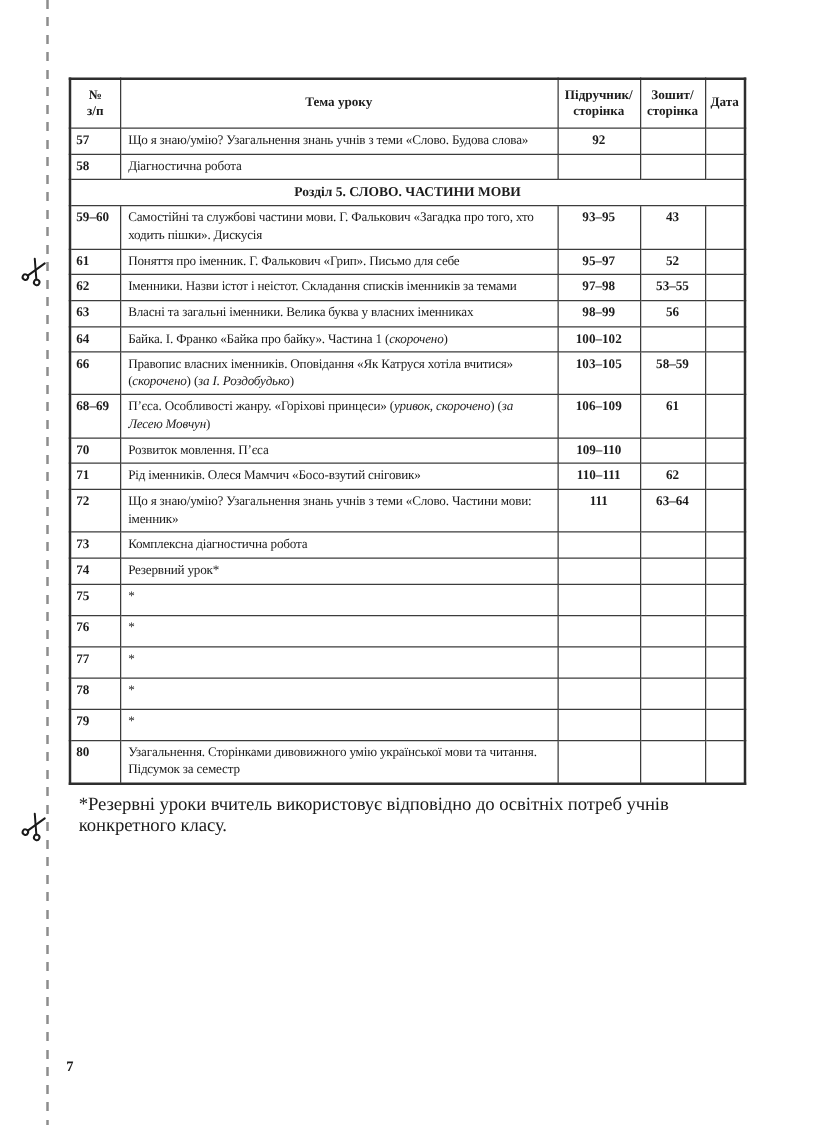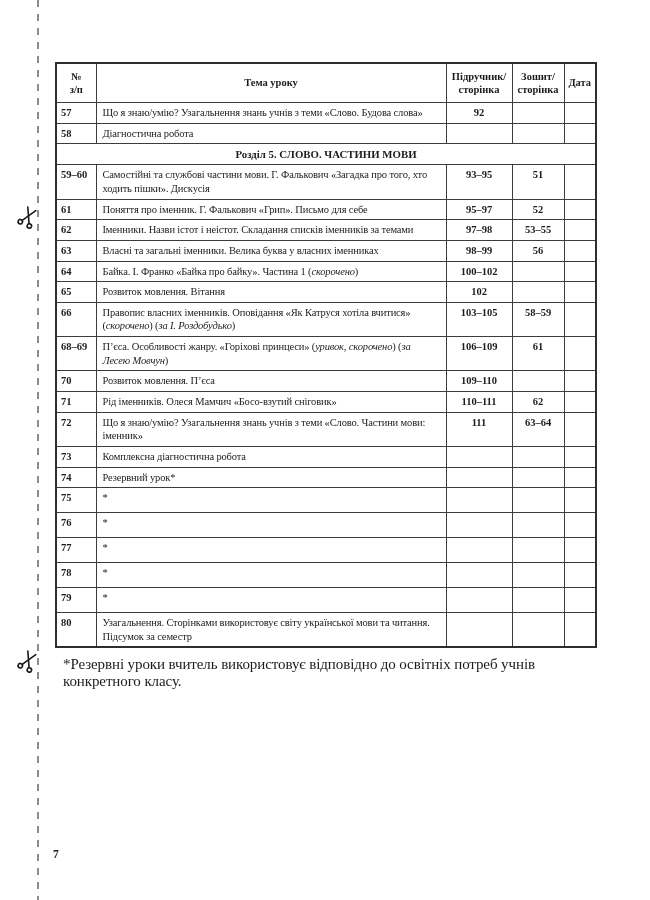--- a/index.html
+++ b/index.html
@@ -104,21 +104,21 @@
             <td class="pg"></td>
             <td class="pg"></td>
           </tr>
           <tr>
             <td colspan="5" class="section-cell">Розділ 5. СЛОВО. ЧАСТИНИ МОВИ</td>
           </tr>
           <tr>
             <td class="num">59–60</td>
             <td class="topic"><span>Самостійні та службові частини мови. Г. Фалькович «Загадка про того, хто ходить пішки». Дискусія</span></td>
             <td class="pg">93–95</td>
-            <td class="pg">51</td>
+            <td class="pg">43</td>
             <td class="pg"></td>
           </tr>
           <tr>
             <td class="num">61</td>
             <td class="topic"><span>Поняття про іменник. Г. Фалькович «Грип». Письмо для себе</span></td>
             <td class="pg">95–97</td>
             <td class="pg">52</td>
             <td class="pg"></td>
           </tr>
           <tr>
@@ -136,27 +136,20 @@
             <td class="pg"></td>
           </tr>
           <tr>
             <td class="num">64</td>
             <td class="topic"><span>Байка. І. Франко «Байка про байку». Частина 1 (</span><i>скорочено</i><span>)</span></td>
             <td class="pg">100–102</td>
             <td class="pg"></td>
             <td class="pg"></td>
           </tr>
           <tr>
-            <td class="num">65</td>
-            <td class="topic"><span>Розвиток мовлення. Вітання</span></td>
-            <td class="pg">102</td>
-            <td class="pg"></td>
-            <td class="pg"></td>
-          </tr>
-          <tr>
             <td class="num">66</td>
             <td class="topic"><span>Правопис власних іменників. Оповідання «Як Катруся хотіла вчитися» (</span><i>скорочено</i><span>) (</span><i>за І. Роздобудько</i><span>)</span></td>
             <td class="pg">103–105</td>
             <td class="pg">58–59</td>
             <td class="pg"></td>
           </tr>
           <tr>
             <td class="num">68–69</td>
             <td class="topic"><span>П’єса. Особливості жанру. «Горіхові принцеси» (</span><i>уривок, скорочено</i><span>) (</span><i>за Лесею Мовчун</i><span>)</span></td>
             <td class="pg">106–109</td>
@@ -228,21 +221,21 @@
           </tr>
           <tr class="star-row">
             <td class="num">79</td>
             <td class="topic"><span>*</span></td>
             <td class="pg"></td>
             <td class="pg"></td>
             <td class="pg"></td>
           </tr>
           <tr>
             <td class="num">80</td>
-            <td class="topic"><span>Узагальнення. Сторінками використовує світу української мови та читання. Підсумок за семестр</span></td>
+            <td class="topic"><span>Узагальнення. Сторінками дивовижного умію української мови та читання. Підсумок за семестр</span></td>
             <td class="pg"></td>
             <td class="pg"></td>
             <td class="pg"></td>
           </tr>
         </tbody>
     </table>
 
     <p class="footnote">*Резервні уроки вчитель використовує відповідно до освітніх потреб учнів конкретного класу.</p>
   </div>
 

